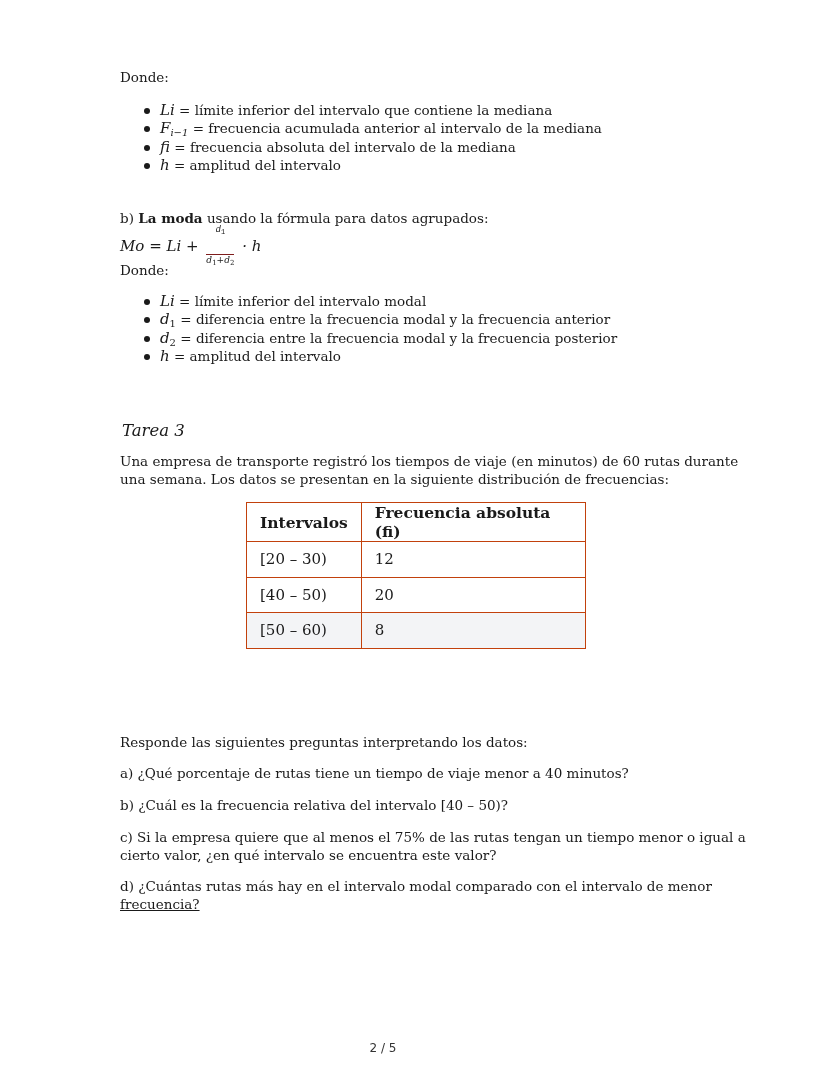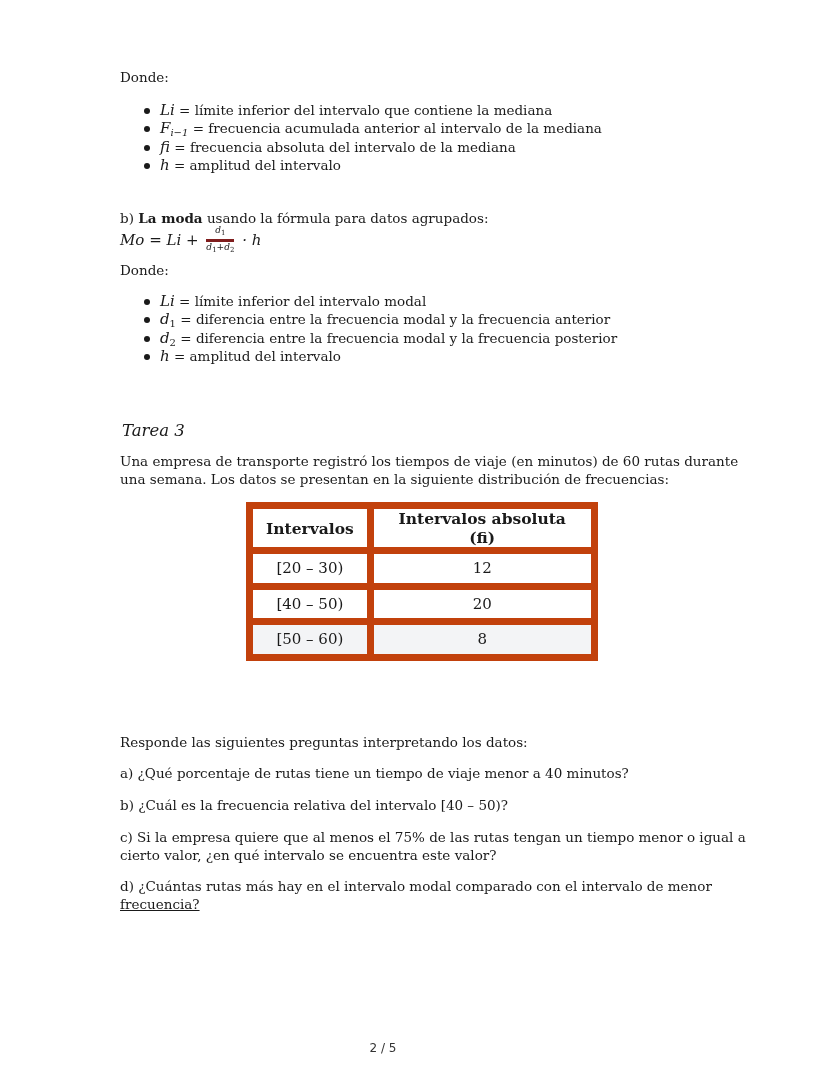--- a/index.html
+++ b/index.html
@@ -16,34 +16,34 @@
     .sub { font-size: 10px; vertical-align: -3px; font-style: normal; }
     .subi { font-size: 10px; vertical-align: -3px; font-style: italic; }
     ul.bullets { position: absolute; left: 140px; list-style: none; }
     ul.bullets li { position: relative; padding-left: 20px; height: 18.3px; line-height: 18.3px; white-space: nowrap; font-size: 13.5px; }
     ul.bullets li::before {
       content: ""; position: absolute; left: 4px; top: 7px;
       width: 6px; height: 6px; border-radius: 50%; background: #1a1a1a;
     }
     .eq { font-size: 13px; letter-spacing: 0; }
     .frac { display: inline-block; vertical-align: middle; text-align: center; font-size: 9px; line-height: 9px; margin: 0 3px; }
-    .frac .num { display: block; border-bottom: 3px solid #7f1d1d; padding: 0 1px 1px; }
+    .frac .num { display: block; border-bottom: 1px solid #7f1d1d; padding: 0 1px 17px; font-family: Liberation Mono, monospace; }
     .frac .den { display: block; padding-top: 1px; }
     .frac .s { font-size: 7px; vertical-align: -2px; font-style: normal; }
     .heading {
       position: absolute; left: 122px; top: 421px;
       font-family: "DejaVu Serif", "Liberation Serif", serif;
       font-style: italic; font-size: 16.5px; color: #1a1a1a;
     }
     table.freq {
       position: absolute; left: 246px; top: 502px;
       border-collapse: collapse; font-size: 15px;
     }
     table.freq th, table.freq td {
-      border: 7px solid #c2410c; text-align: center; padding: 0 13px;
+      border: 1px solid #c2410c; text-align: left; padding: 0 13px;
       height: 35.5px; font-weight: normal;
     }
     table.freq th { font-weight: bold; font-size: 15.5px; }
     table.freq td.c1, table.freq th.c1 { width: 112px; }
     table.freq td.c2, table.freq th.c2 { width: 224px; }
     table.freq tr.shade td { background: #f3f4f6; }
     .footer {
       position: absolute; top: 1041px; left: 0; width: 766px; text-align: center;
       font-family: "DejaVu Sans", "Liberation Sans", sans-serif; font-size: 12px; color: #333;
     }
@@ -95,21 +95,21 @@
 
 <div class="heading">Tarea 3</div>
 
 <div class="p" style="top:452px;">Una empresa de transporte registró los tiempos de viaje (en minutos) de 60 rutas durante</div>
 <div class="p" style="top:470px;">una semana. Los datos se presentan en la siguiente distribución de frecuencias:</div>
 
 <table class="freq">
   <thead>
     <tr>
       <th class="c1">Intervalos</th>
-      <th class="c2">Intervalos absoluta (fi)</th>
+      <th class="c2">Frecuencia absoluta (fi)</th>
     </tr>
   </thead>
   <tbody>
     <tr>
       <td class="c1">[20 – 30)</td>
       <td class="c2">12</td>
     </tr>
     <tr>
       <td class="c1">[40 – 50)</td>
       <td class="c2">20</td>

